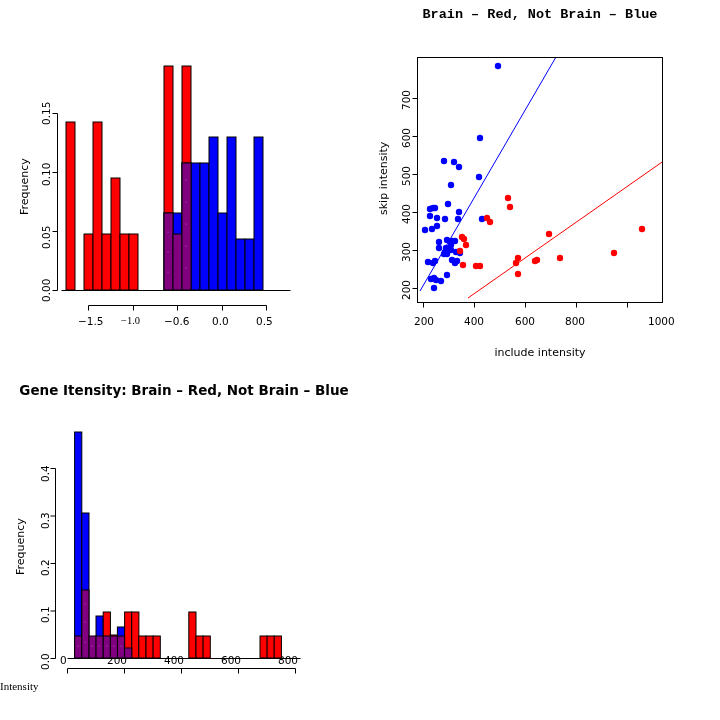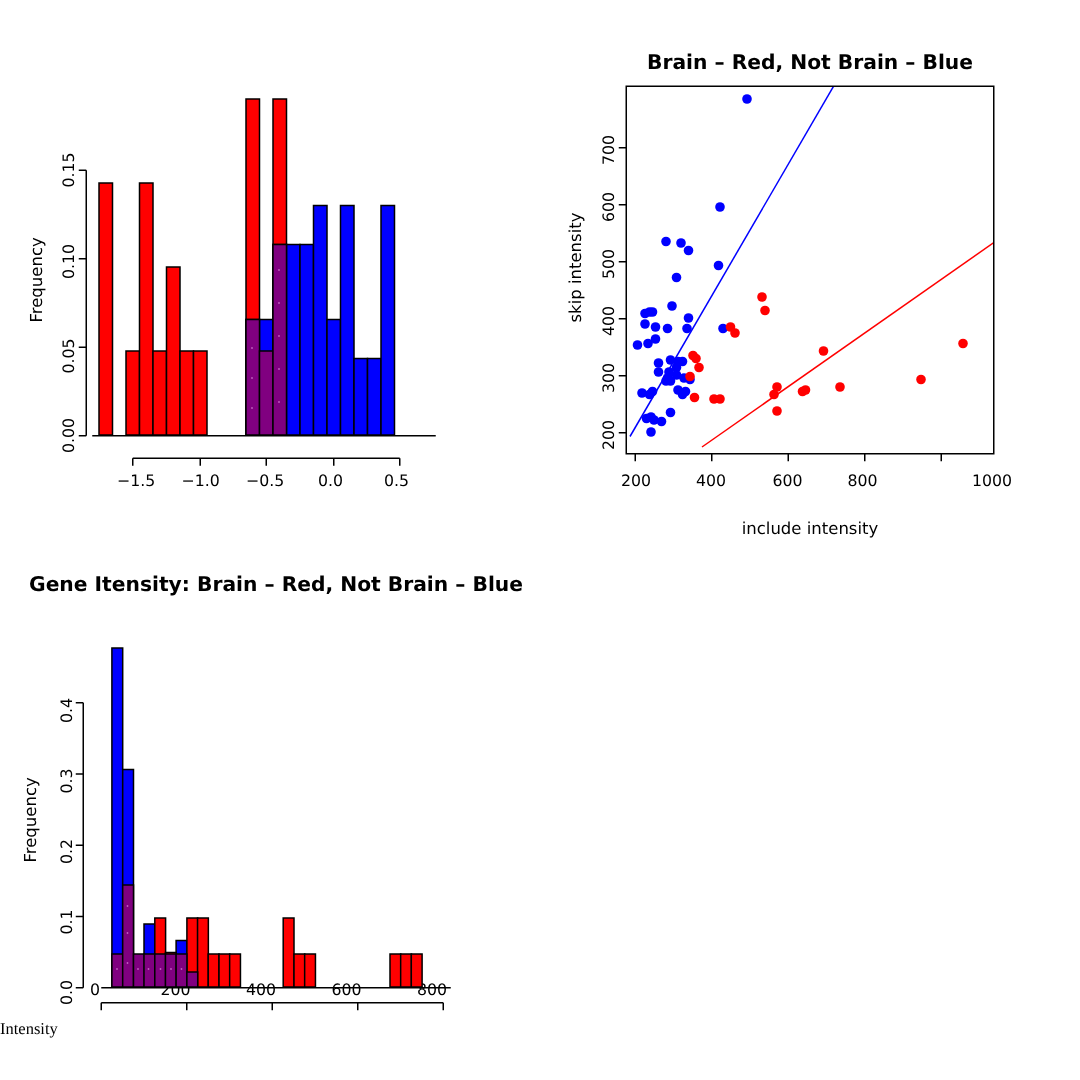--- a/index.html
+++ b/index.html
@@ -43,22 +43,22 @@
 
     <div class="ylabel-rot" style="left:18px;top:215px;">Frequency</div>
 
 
     <div class="tick-v" style="left:40px;top:302px;">0.00</div>
     <div class="tick-v" style="left:40px;top:249px;">0.05</div>
     <div class="tick-v" style="left:40px;top:186px;">0.10</div>
     <div class="tick-v" style="left:40px;top:125px;">0.15</div>
 
     <div class="tick-h" style="left:78px;top:315px;">−1.5</div>
-    <div class="tick-h" style="left:121px;top:315px;">−1.0</div>
-    <div class="tick-h" style="left:164px;top:315px;">−0.5</div>
+    <div class="tick-h" style="left:121px;top:315px;font-family:Liberation Serif, serif;">−1.0</div>
+    <div class="tick-h" style="left:164px;top:315px;">−0.6</div>
     <div class="tick-h" style="left:212px;top:315px;">0.0</div>
     <div class="tick-h" style="left:256px;top:315px;">0.5</div>
 
     <svg width="360" height="360" style="position:absolute;left:0;top:0;">
 
       <g stroke="#000" stroke-width="1" fill="none">
         <path d="M57.5 113.5 L57.5 290.5"></path>
         <path d="M57.5 290.5 L52.5 290.5"></path>
         <path d="M57.5 231.5 L52.5 231.5"></path>
         <path d="M57.5 172.5 L52.5 172.5"></path>
@@ -117,21 +117,21 @@
           <circle cx="186" cy="202" r="0.6"></circle>
         <circle cx="186" cy="224" r="0.6"></circle>
           <circle cx="186" cy="246" r="0.6"></circle>
         <circle cx="186" cy="268" r="0.6"></circle>
       </g>
     </svg>
   </div>
 
   <div class="panel" style="left:360px;top:0;width:360px;height:360px;">
 
-    <div class="ptitle" style="left:0;top:34px;width:360px;">Brain – Red, Not Brain – Blue</div>
+    <div class="ptitle" style="left:0;top:7px;width:360px;font-family:Liberation Mono, monospace;">Brain – Red, Not Brain – Blue</div>
 
     <div class="ylabel-rot" style="left:17px;top:215px;">skip intensity</div>
 
     <div class="axlabel" style="left:0;top:346px;width:360px;text-align:center;">include intensity</div>
 
     <div class="tick-v" style="left:40px;top:300px;">200</div>
     <div class="tick-v" style="left:40px;top:262px;">300</div>
     <div class="tick-v" style="left:40px;top:224px;">400</div>
     <div class="tick-v" style="left:40px;top:186px;">500</div>
     <div class="tick-v" style="left:40px;top:148px;">600</div>

